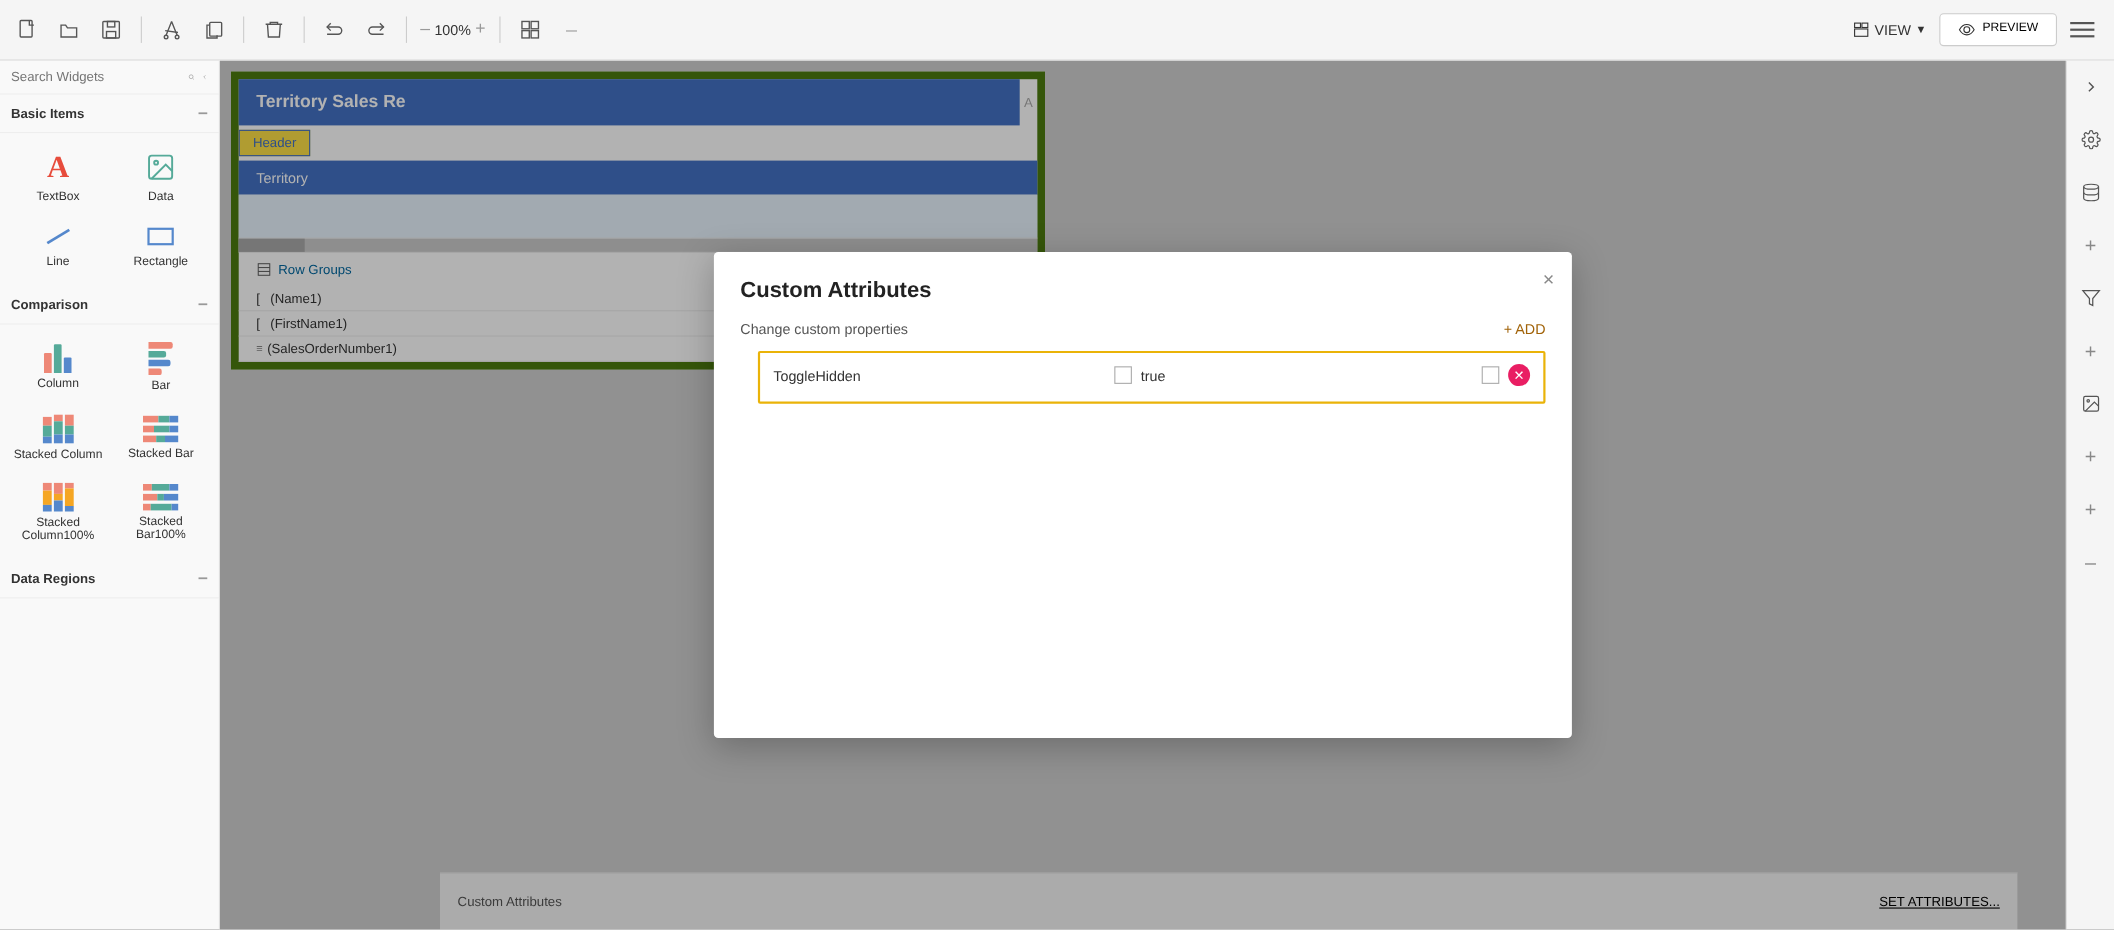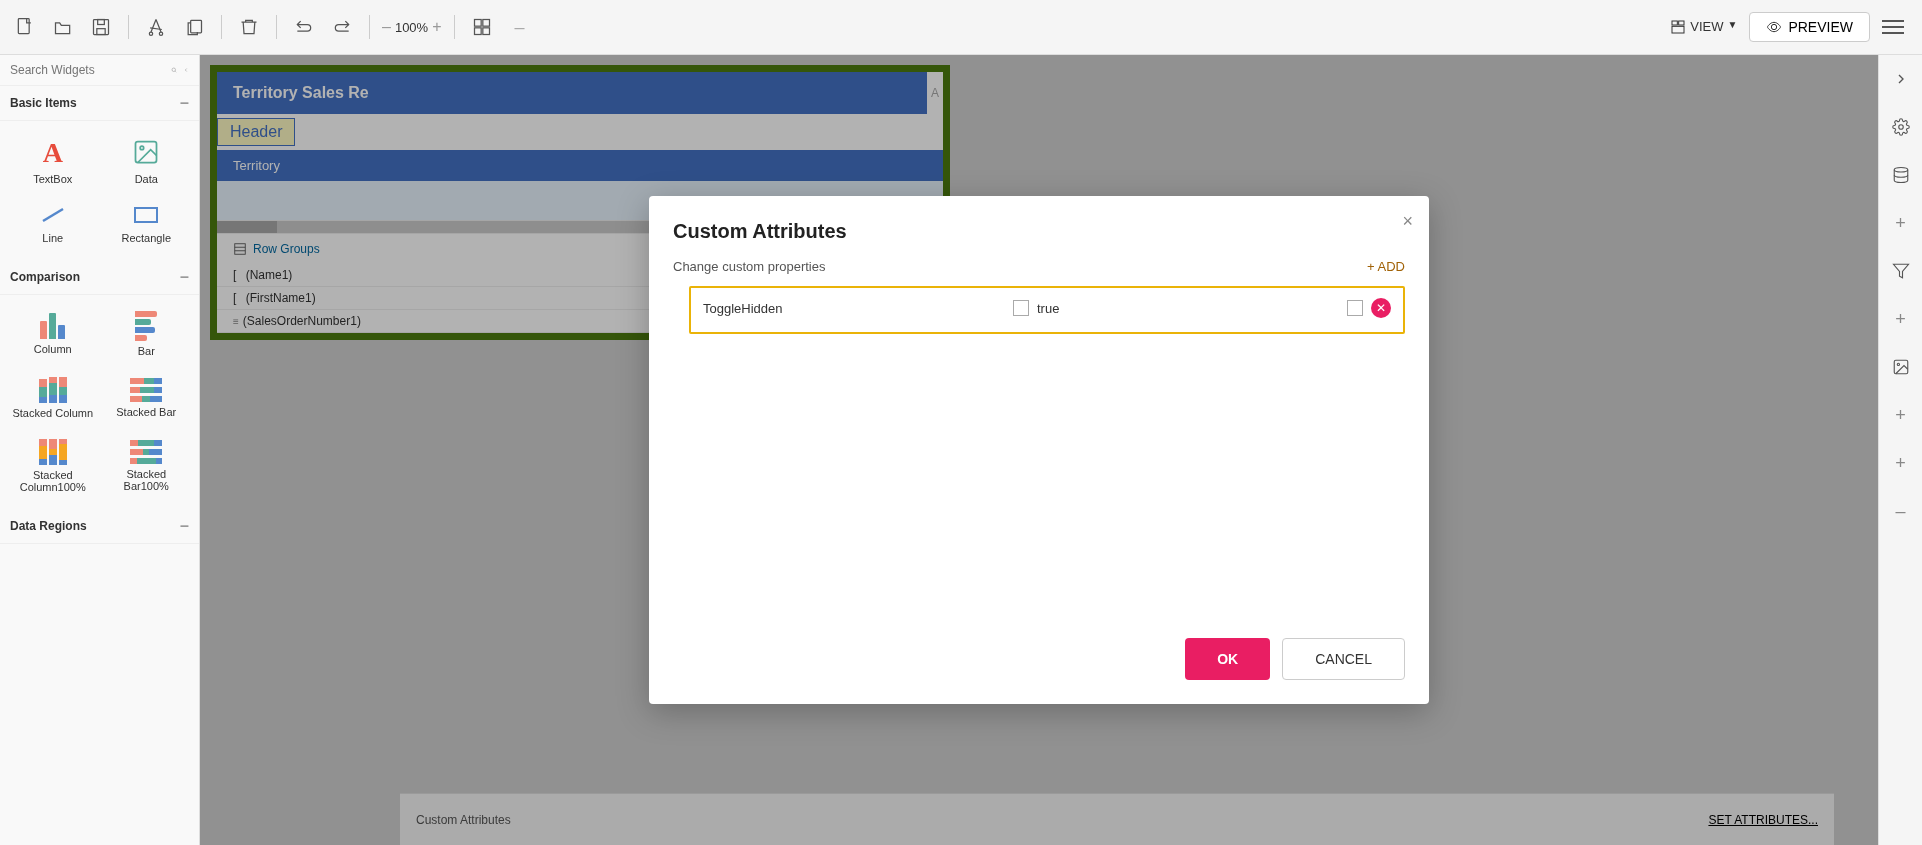--- a/index.html
+++ b/index.html
@@ -40,30 +40,30 @@
     }
     .toolbar-zoom {
       display: flex; align-items: center; gap: 4px;
       color: #333; font-size: 13px;
     }
     .toolbar-right {
       margin-left: auto;
       display: flex; align-items: center; gap: 12px;
     }
     .view-btn {
-      display: flex; align-items: flex-start; gap: 4px;
+      display: flex; align-items: center; gap: 4px;
       font-size: 13px; color: #333; cursor: pointer;
     }
     .preview-btn {
-      display: flex; align-items: center; gap: 6px;
+      display: flex; align-items: flex-start; gap: 6px;
       background: white;
       border: 1px solid #ccc;
       padding: 6px 16px;
       border-radius: 4px;
-      font-size: 14px;
+      font-size: 11px;
       cursor: pointer;
     }
     .hamburger-btn {
       width: 30px; height: 30px;
       display: flex; flex-direction: column;
       justify-content: center; gap: 4px;
       cursor: pointer;
     }
     .hamburger-line {
       width: 22px; height: 2px; background: #555;
@@ -152,24 +152,24 @@
       border: 7px solid #4d7c0f;
     }
     .report-header {
       background: #4472c4;
       color: white;
       padding: 12px 16px;
       font-size: 16px;
       font-weight: bold;
     }
     .report-tab {
-      background: #fef9c3;
+      background: #fde047;
       color: #4472c4;
       padding: 4px 12px;
-      font-size: 16px;
+      font-size: 12px;
       display: inline-block;
       border: 1px solid #4472c4;
     }
     .report-table-header {
       background: #4472c4;
       color: white;
       padding: 8px 16px;
       font-size: 13px;
     }
     .report-cell {
@@ -648,24 +648,20 @@
             <input class="attr-value-input" type="text" value="true" style="">
             <div class="attr-checkbox"></div>
             <div class="attr-delete">
               <span>✕</span>
             </div>
           </div>
         </div>
 
         <div class="empty-area"></div>
 
-        <div class="modal-footer">
-          <button class="btn-ok">OK</button>
-          <button class="btn-cancel">CANCEL</button>
-        </div>
       </div>
     </div>
 
     <div class="bottom-panel">
       <span>Custom Attributes</span>
       <span class="bottom-set-btn">SET ATTRIBUTES...</span>
     </div>
   </div>
 
   <div class="right-sidebar">

